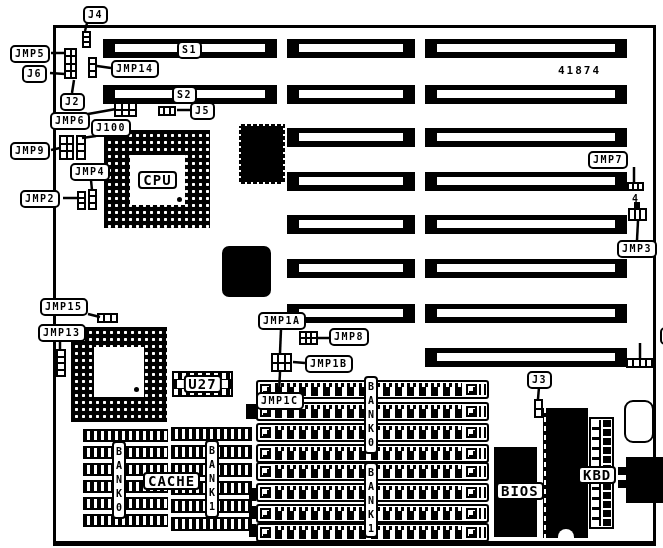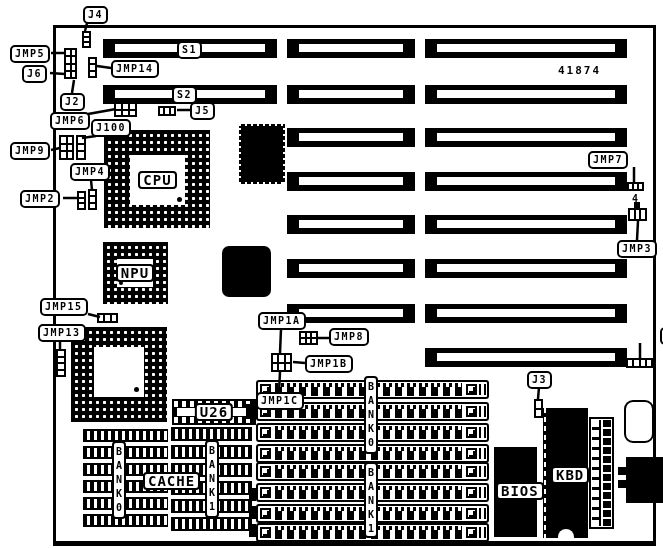--- a/index.html
+++ b/index.html
@@ -188,40 +188,34 @@
   <div class="lbl" style="left:177px;top:41px">S1</div>
   <div class="lbl" style="left:172px;top:86px">S2</div>
 
   <div class="sock" style="left:104px;top:130px;width:106px;height:98px">
     <div class="win" style="left:26px;top:25px;width:55px;height:50px">
       <span class="tag">CPU</span>
       <b class="dot" style="right:3px;bottom:3px"></b>
     </div>
   </div>
 
-  <div class="sock" style="left:103px;top:242px;width:65px;height:62px">
-    <div class="win" style="left:14px;top:17px;width:36px;height:28px">
-      <span class="tag">NPU</span>
-      <b class="dot" style="left:2px;bottom:2px;width:4px;height:4px"></b>
-    </div>
-  </div>
 
   <div class="sock" style="left:71px;top:327px;width:96px;height:95px">
     <div class="win" style="left:23px;top:20px;width:50px;height:50px">
       <b class="dot" style="right:5px;bottom:5px"></b>
     </div>
   </div>
 
   <div class="qfp" style="left:239px;top:124px;width:46px;height:60px"></div>
 
   <div class="chip" style="left:222px;top:246px;width:49px;height:51px"></div>
 
-  <div class="dip" style="left:172px;top:399px;width:84px;height:26px">
+  <div class="dip" style="left:172px;top:371px;width:61px;height:26px">
     <div class="mid"></div>
-    <span class="tag">U26</span>
+    <span class="tag">U27</span>
   </div>
 
   <div class="cblk" style="left:83px;top:429px;width:85px;height:102px">
     <div class="crow"></div>
       <div class="crow"></div>
       <div class="crow"></div>
     <div class="crow"></div>
       <div class="crow"></div>
       <div class="crow"></div>
   </div>
@@ -291,21 +285,21 @@
 
   <div class="blk" style="left:246px;top:404px;width:11px;height:15px"></div>
   <div class="blk" style="left:249px;top:488px;width:7px;height:13px"></div>
   <div class="blk" style="left:249px;top:506px;width:7px;height:13px"></div>
   <div class="blk" style="left:249px;top:524px;width:7px;height:13px"></div>
 
   <div class="blk" style="left:494px;top:447px;width:43px;height:90px"></div>
   <div class="tag abs" style="left:496px;top:482px">BIOS</div>
 
   <div class="kbd"></div>
-  <div class="tag abs" style="left:551px;top:466px">KBD</div>
+  <div class="tag abs" style="left:578px;top:466px">KBD</div>
 
   <div class="kstrip">
     <div class="c1"></div>
       <div class="c2"></div>
   </div>
 
   <div class="din"></div>
   <div class="blk" style="left:626px;top:457px;width:37px;height:46px"></div>
   <div class="blk" style="left:618px;top:467px;width:9px;height:8px"></div>
   <div class="blk" style="left:618px;top:480px;width:9px;height:8px"></div>

